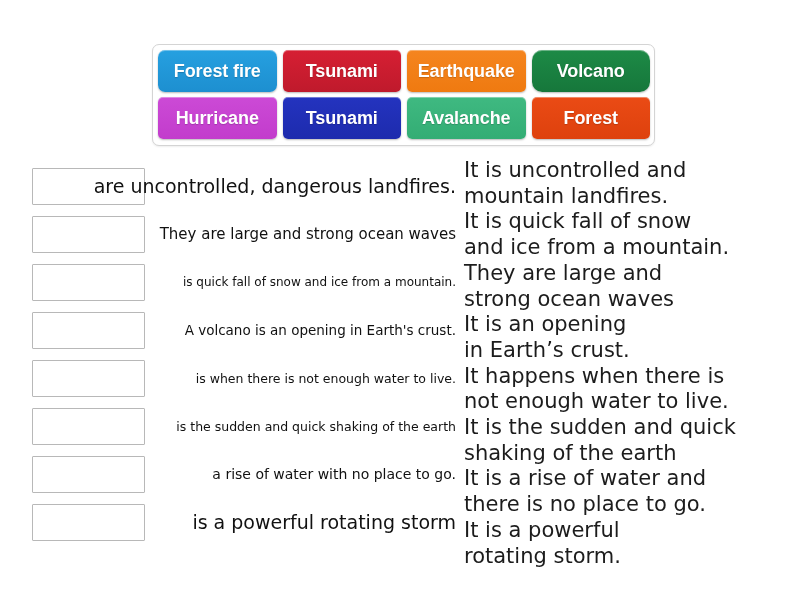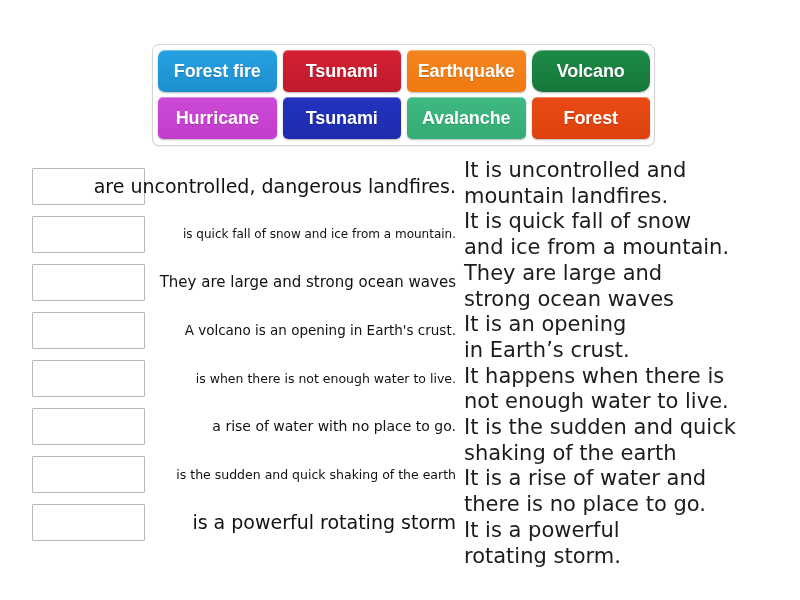--- a/index.html
+++ b/index.html
@@ -151,36 +151,36 @@
   <div class="answer-box"></div>
   <div class="answer-box"></div>
   <div class="answer-box"></div>
 </div>
 
 <div id="clue-column">
   <div class="clue-row">
     <span class="clue-text" style="font-size: 19px;">are uncontrolled, dangerous landfires.</span>
   </div>
   <div class="clue-row">
+    <span class="clue-text" style="font-size: 15px;">They are large and strong ocean waves</span>
+  </div>
+  <div class="clue-row">
     <span class="clue-text" style="font-size: 12px;">is quick fall of snow and ice from a mountain.</span>
   </div>
   <div class="clue-row">
-    <span class="clue-text" style="font-size: 15px;">They are large and strong ocean waves</span>
-  </div>
-  <div class="clue-row">
     <span class="clue-text" style="font-size: 13.5px;">A volcano is an opening in Earth's crust.</span>
   </div>
   <div class="clue-row">
     <span class="clue-text" style="font-size: 12.5px;">is when there is not enough water to live.</span>
   </div>
   <div class="clue-row">
+    <span class="clue-text" style="font-size: 12.5px;">is the sudden and quick shaking of the earth</span>
+  </div>
+  <div class="clue-row">
     <span class="clue-text" style="font-size: 14px;">a rise of water with no place to go.</span>
-  </div>
-  <div class="clue-row">
-    <span class="clue-text" style="font-size: 12.5px;">is the sudden and quick shaking of the earth</span>
   </div>
   <div class="clue-row">
     <span class="clue-text" style="font-size: 19px;">is a powerful rotating storm</span>
   </div>
 </div>
 
 <div id="sentence-block">
   <div class="sentence-line">It is uncontrolled and</div>
   <div class="sentence-line">mountain landfires.</div>
   <div class="sentence-line">It is quick fall of snow</div>

